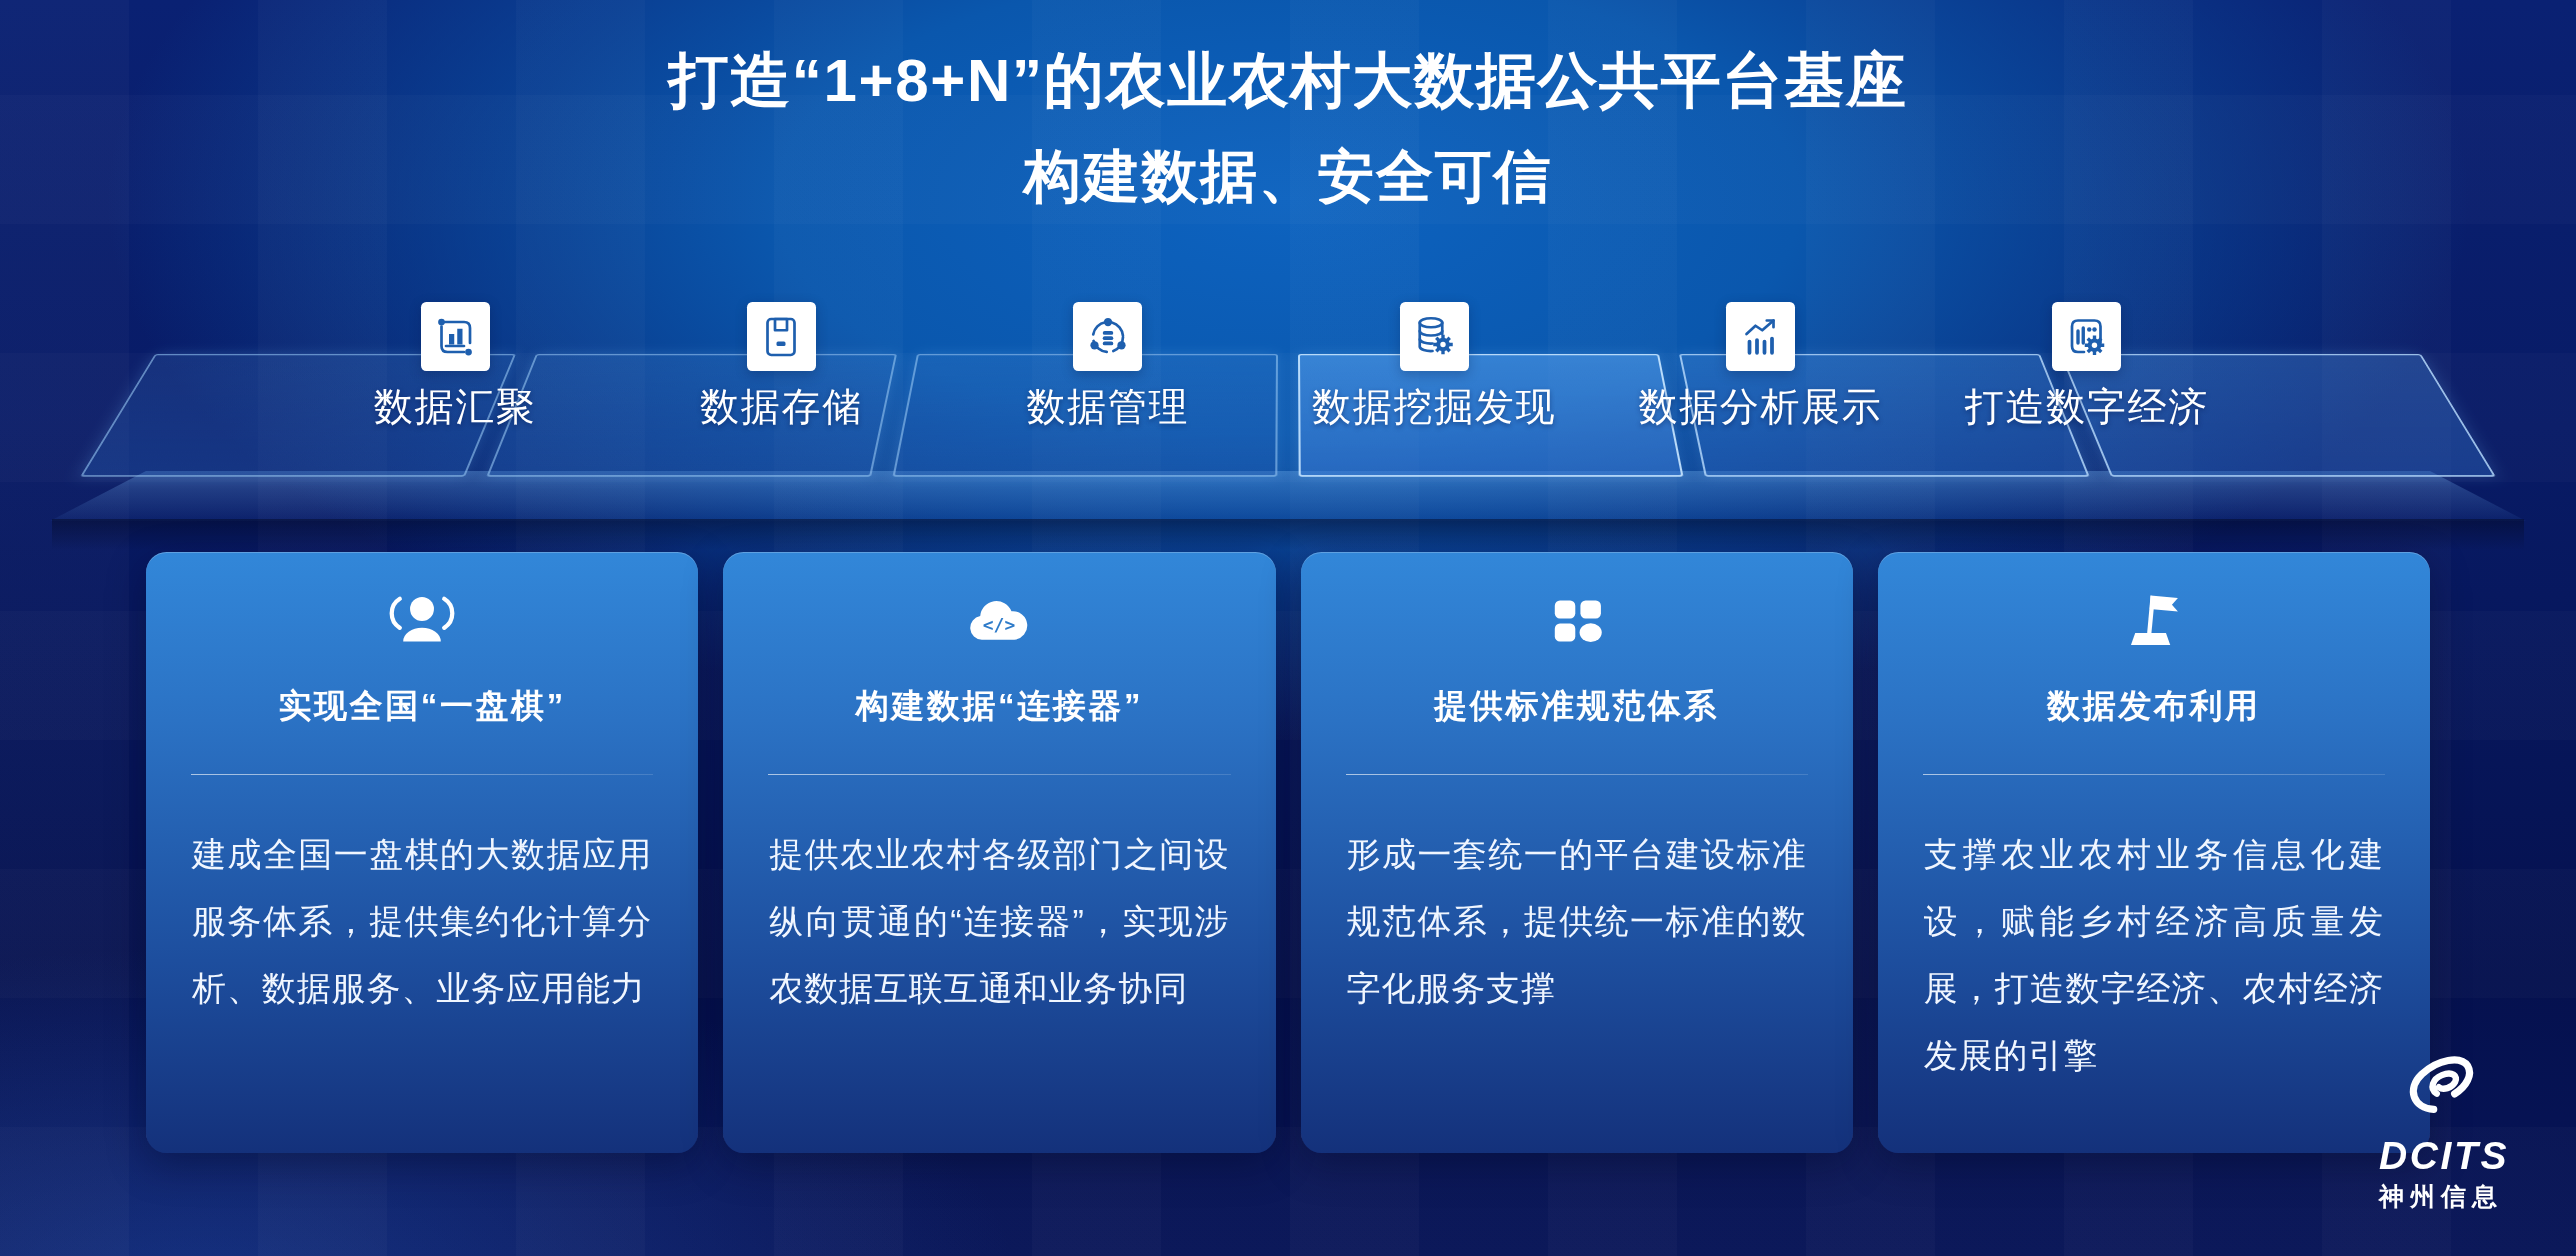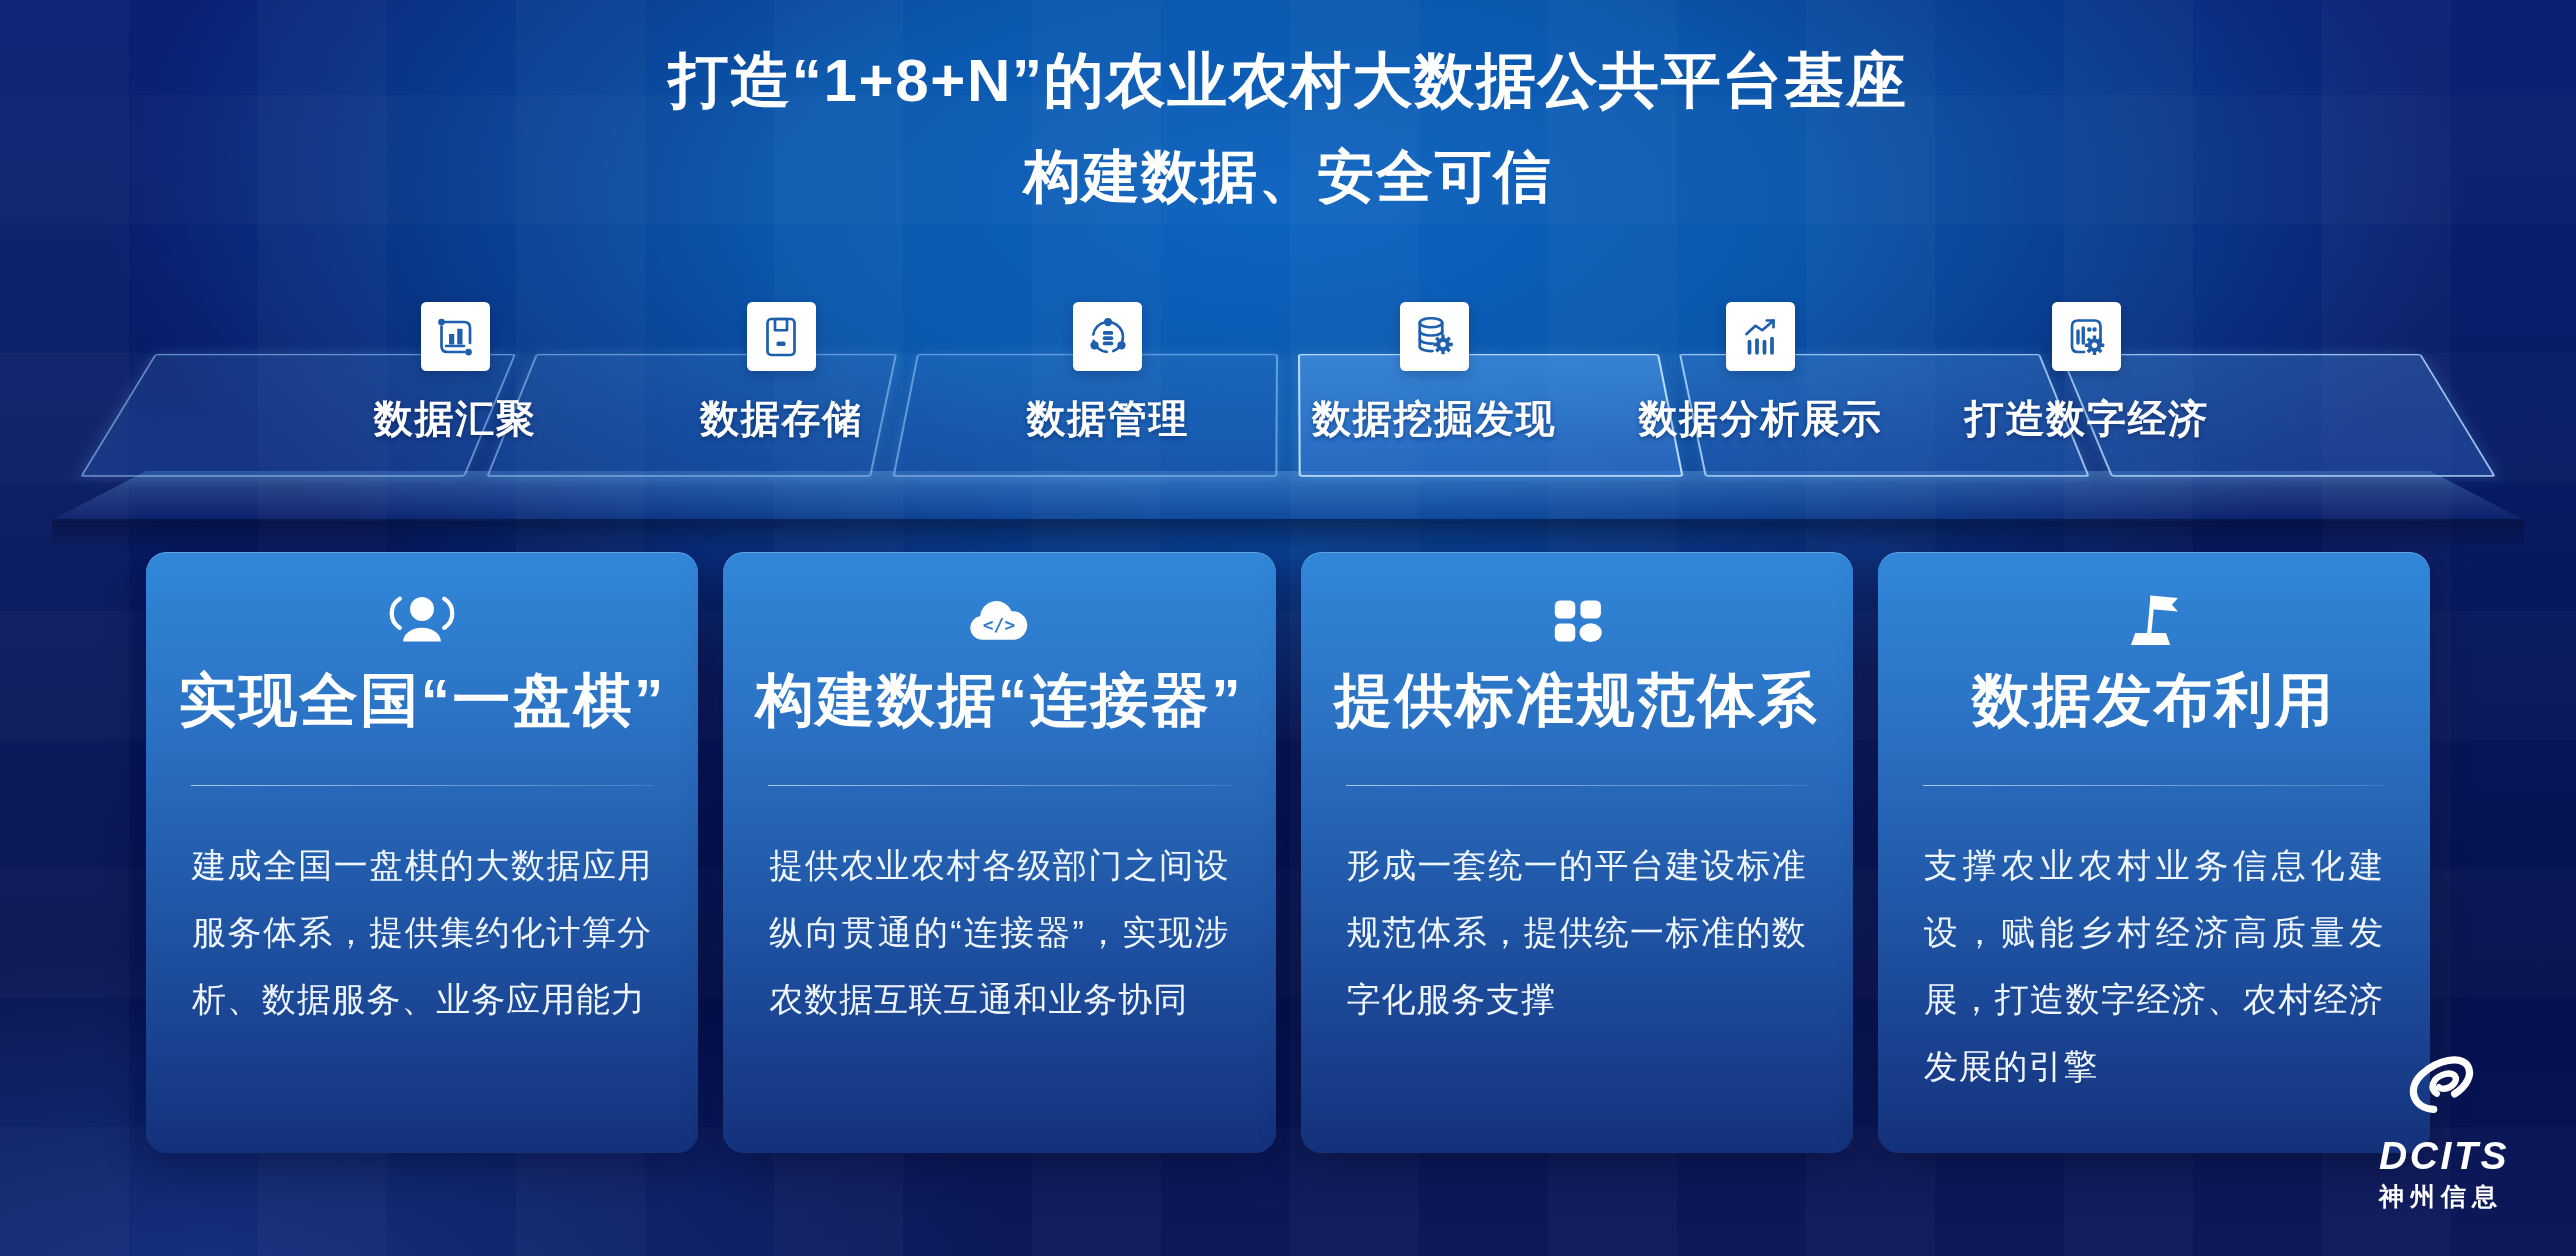--- a/index.html
+++ b/index.html
@@ -36,32 +36,32 @@
   .panel.mid{background:linear-gradient(180deg,rgba(72,146,228,.30),rgba(40,100,190,.44));
     border-color:rgba(185,220,252,.8);}
   
   .prow{position:absolute;top:302px;left:292px;right:326px;display:flex;}
   .pcell{flex:1;display:flex;flex-direction:column;align-items:center;}
   .itile{width:69px;height:69px;background:#fff;border-radius:5.2px;display:flex;align-items:center;justify-content:center;
     box-shadow:0 3.4px 12px rgba(0,20,60,.25);}
   .itile svg{width:48px;height:48px;}
   .ic{stroke:#1e5fae;fill:none;stroke-width:3.6;stroke-linecap:round;stroke-linejoin:round;}
   .icf{fill:#1e5fae;stroke:none;}
-  .plabel{margin-top:21px;font-size:39px;font-weight:bold;letter-spacing:1.7px;white-space:nowrap;
+  .plabel{margin-top:9px;font-size:39px;font-weight:normal;letter-spacing:1.7px;white-space:nowrap;
     text-shadow:0 1.7px 5.2px rgba(0,20,70,.45);}
   
   .cards{position:absolute;top:552px;left:146px;right:146px;display:flex;gap:25px;}
   .card{flex:1;height:601px;border-radius:20.6px;
     background:linear-gradient(180deg,#3287d9 0%,#2b72c4 28%,#1d4e9e 68%,#14317b 100%);
     box-shadow:0 12px 38px rgba(1,8,40,.38), inset 0 0.9px 0 rgba(255,255,255,.22);}
   .cicon{height:82px;margin-top:27.5px;display:flex;align-items:center;justify-content:center;}
   .cicon svg{height:82px;}
   .cw{fill:#ffffff;stroke:none;}
   .cs{stroke:#ffffff;fill:none;stroke-linecap:round;}
-  .ctitle{text-align:center;font-size:58px;font-weight:bold;letter-spacing:2.6px;white-space:nowrap;}
+  .ctitle{margin-top:22px;text-align:center;font-size:33px;font-weight:bold;letter-spacing:2.6px;white-space:nowrap;}
   .cdiv{margin:45px 45px 0;height:1.7px;
     background:linear-gradient(90deg,rgba(255,255,255,.62),rgba(255,255,255,.14));}
   .cbody{margin:46px 46px 0;font-size:34px;line-height:67px;letter-spacing:0.9px;text-align:justify;color:#f0f6ff;}
   
   .logo{position:absolute;right:67px;bottom:43px;display:flex;align-items:center;gap:12px;flex-direction:column;}
   .logo svg{width:96px;height:82px;}
   .brand{font-size:39px;font-weight:bold;font-style:italic;letter-spacing:2.6px;line-height:39px;}
   .company{font-size:25px;letter-spacing:6px;margin-top:5.2px;font-weight:bold;}
 </style>
 </head>

